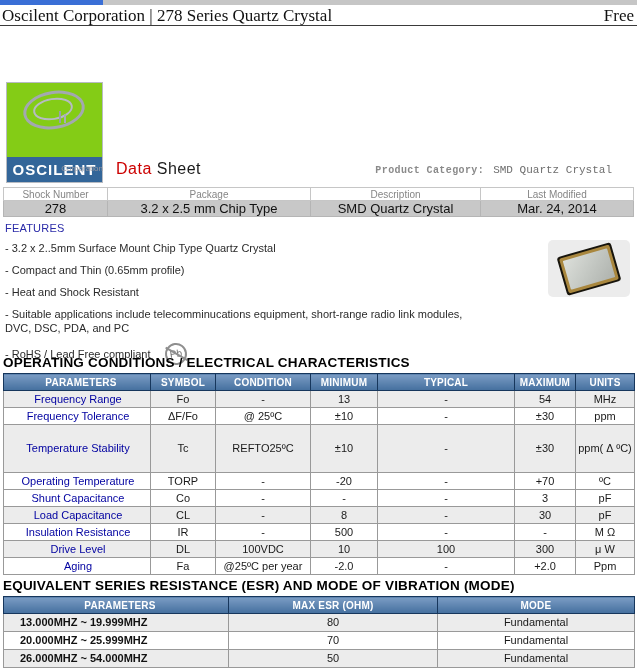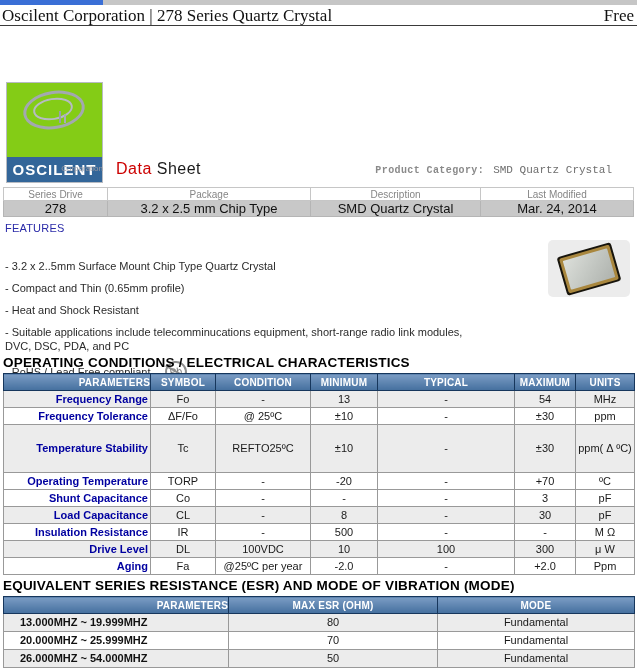--- a/index.html
+++ b/index.html
@@ -46,21 +46,21 @@
   
   table { border-collapse:collapse; table-layout:fixed; }
   .series-table { position:absolute; left:3px; top:187px; width:630px; border:1px solid #8f8f8f; }
   .series-table th { font-size:10px; font-weight:normal; color:#858585; background:#fff;
     border:1px solid #c6c6c6; height:13px; text-align:center; }
   .series-table td { font-size:13px; color:#111; background:#c8c8c8; border:1px solid #b5b5b5;
     height:16px; text-align:center; }
 
   
   .features { position:absolute; left:5px; top:222px; width:462px; }
-  .features-heading { color:#2a2aa8; font-size:11px; margin-bottom:25px; letter-spacing:.2px; }
+  .features-heading { color:#2a2aa8; font-size:11px; margin-bottom:7px; letter-spacing:.2px; }
   .feature-item { font-size:11px; color:#2b2b2b; line-height:14px; margin-bottom:8px; }
   .feature-item.last { display:flex; align-items:center; gap:14px; }
   .rohs { position:relative; width:22px; height:22px; border:2px solid #8f8f8f; border-radius:50%;
     color:#6e6e6e; font-size:10px; display:flex; align-items:center; justify-content:center;
     transform:rotate(-8deg); flex:0 0 auto; }
   .rohs::after { content:""; position:absolute; left:-3px; top:8px; width:25px; height:2px;
     background:#8f8f8f; transform:rotate(38deg); }
 
   
   .chip-photo { position:absolute; left:548px; top:240px; width:82px; height:57px; background:#ececec;
@@ -74,26 +74,26 @@
   
   .sec-heading { position:absolute; left:3px; font-size:13.5px; font-weight:bold; color:#000000;
     letter-spacing:.2px; white-space:nowrap; }
   .sec-heading.op { top:355px; }
   .sec-heading.esr { top:578px; }
 
   
   .spec-table { position:absolute; left:3px; width:631px; }
   .spec-table th { background:linear-gradient(#7b9cc4,#446f9e); color:#fff; font-size:10px;
     font-weight:bold; border:1px solid #16365c; height:17px; text-align:center; letter-spacing:.2px; }
-  .spec-table th.param-h { text-align:right; padding-left:8px; }
+  .spec-table th.param-h { text-align:center; padding-left:8px; }
   .spec-table td { font-size:11px; color:#1a1a1a; border:1px solid #999; height:17px;
     text-align:center; padding:1px 2px; line-height:13px; }
   .spec-table tr.alt td { background:#ececec; }
   .op-table { top:373px; }
-  .op-table td.param { text-align:right; padding-left:4px; font-weight:bold; color:#0000a0; }
+  .op-table td.param { text-align:center; padding-left:4px; font-weight:normal; color:#0000a0; }
   .esr-table { top:596px; }
   .esr-table td { height:18px; }
   .esr-table td.param { text-align:left; padding-left:16px; font-weight:bold; color:#111; }
 </style>
 </head>
 <body>
 
 <div id="page">
 
   <div class="top-strip">
@@ -128,21 +128,21 @@
 
   <table class="series-table">
     <colgroup>
         <col style="width:104px">
         <col style="width:203px">
         <col style="width:170px">
         <col style="width:153px">
       </colgroup>
     <tbody>
         <tr>
-      <th>Series Drive</th>
+      <th>Shock Number</th>
       <th>Package</th>
       <th>Description</th>
       <th>Last Modified</th>
     </tr>
     <tr>
       <td>278</td>
       <td>3.2 x 2.5 mm Chip Type</td>
       <td>SMD Quartz Crystal</td>
       <td>Mar. 24, 2014</td>
     </tr>

